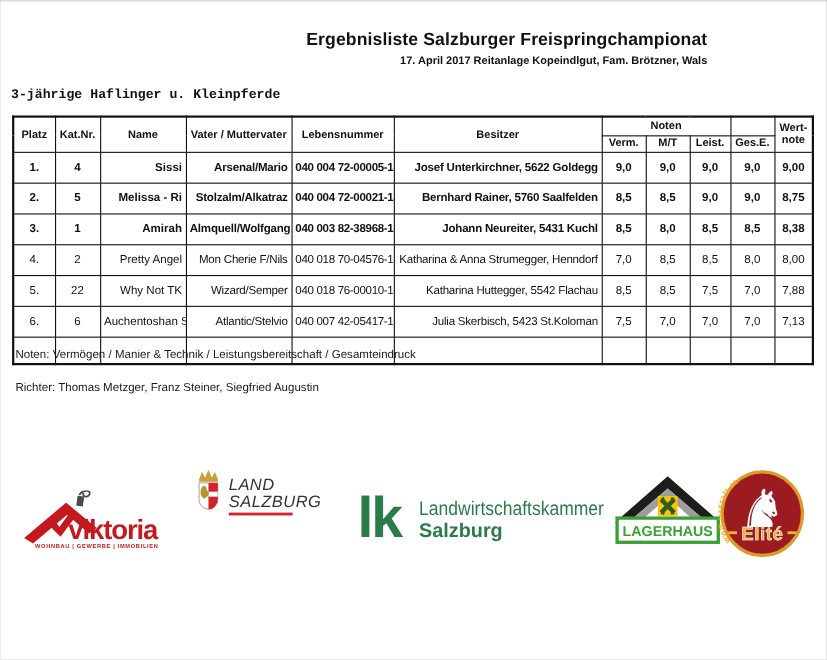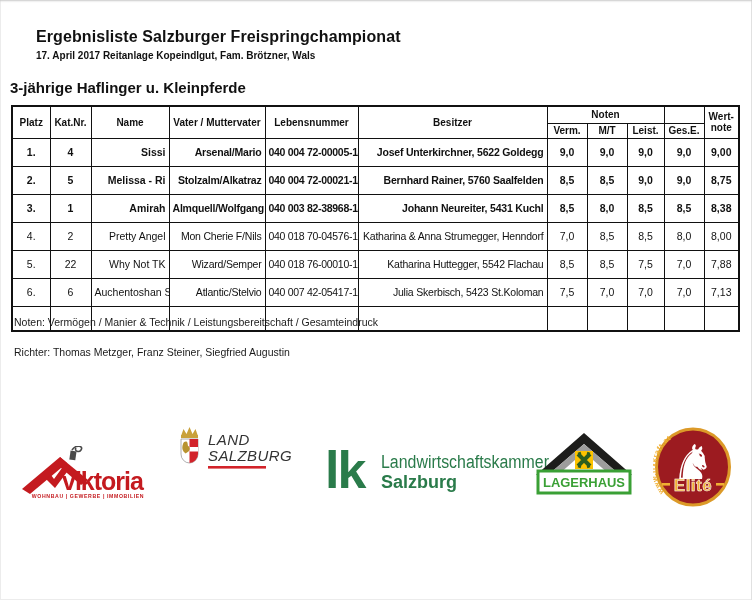--- a/index.html
+++ b/index.html
@@ -2,44 +2,44 @@
 <html><head>
 <meta charset="utf-8">
 <style>
   html,body{margin:0;padding:0;}
   body{
     width:752px;height:600px;position:relative;background:#ffffff;
     font-family:"Liberation Sans",sans-serif;color:#111;
     box-shadow:inset 0 2px 2px -1px #c9c9c9, inset -1px 0 0 #e3e3e3, inset 1px 0 0 #efefef, inset 0 -1px 0 #ececec;
     overflow:hidden;
   }
-  .doc-header{position:absolute;top:28px;left:0;width:643px;text-align:left;padding-left:36px;}
+  .doc-header{position:absolute;top:28px;left:0;width:643px;text-align:right;}
   .title{font-size:16px;font-weight:bold;letter-spacing:.1px;}
   .subtitle{font-size:10px;font-weight:bold;margin-top:4px;}
-  .section-heading{position:absolute;top:79px;left:10px;font-size:15px;font-weight:bold;}
+  .section-heading{position:absolute;top:79px;left:10px;font-size:12px;font-weight:bold;font-family:Liberation Mono, monospace;}
   table.results{position:absolute;top:105px;left:11px;border-collapse:collapse;table-layout:fixed;width:727px;border:2px solid #111;}
   table.results th,table.results td{border:1.5px solid #111;padding:1px 3px;overflow:hidden;white-space:nowrap;}
   table.results th{font-size:10px;font-weight:bold;text-align:center;vertical-align:middle;line-height:1.15;}
   tr.hrow1{height:17px;} tr.hrow2{height:15px;}
   table.results td{font-size:10.5px;height:25px;vertical-align:middle;}
   tr.empty-row td{height:21px;}
   td.c{text-align:center;}
   td.t{text-align:right;}
   td.lh{font-size:9.5px;letter-spacing:-.3px;}
   td.bz{font-size:9.8px;letter-spacing:-.2px;}
   td.vt{font-size:9.8px;letter-spacing:-.2px;}
   tr.bold-row td{font-weight:bold;}
   .notes-line{position:absolute;left:14px;font-size:10.5px;color:#1a1a1a;text-align:center;}
   .noten-legend{top:316px;}
   .richter-line{top:346px;}
   .logo{position:absolute;}
   .logo-viktoria{left:18px;top:446px;}
   .logo-land-salzburg{left:172px;top:424px;font-style:italic;}
   .logo-lk{left:325px;top:443px;}
-  .logo-lagerhaus{left:534px;top:431px;}
+  .logo-lagerhaus{left:557px;top:431px;}
   .logo-elite{left:653px;top:426px;}
   svg text{font-family:"Liberation Sans",sans-serif;}
 </style>
 </head>
 <body>
 
 <div class="doc-header">
   <div class="title">Ergebnisliste Salzburger Freispringchampionat</div>
   <div class="subtitle">17. April 2017  Reitanlage Kopeindlgut, Fam. Brötzner, Wals</div>
 </div>

